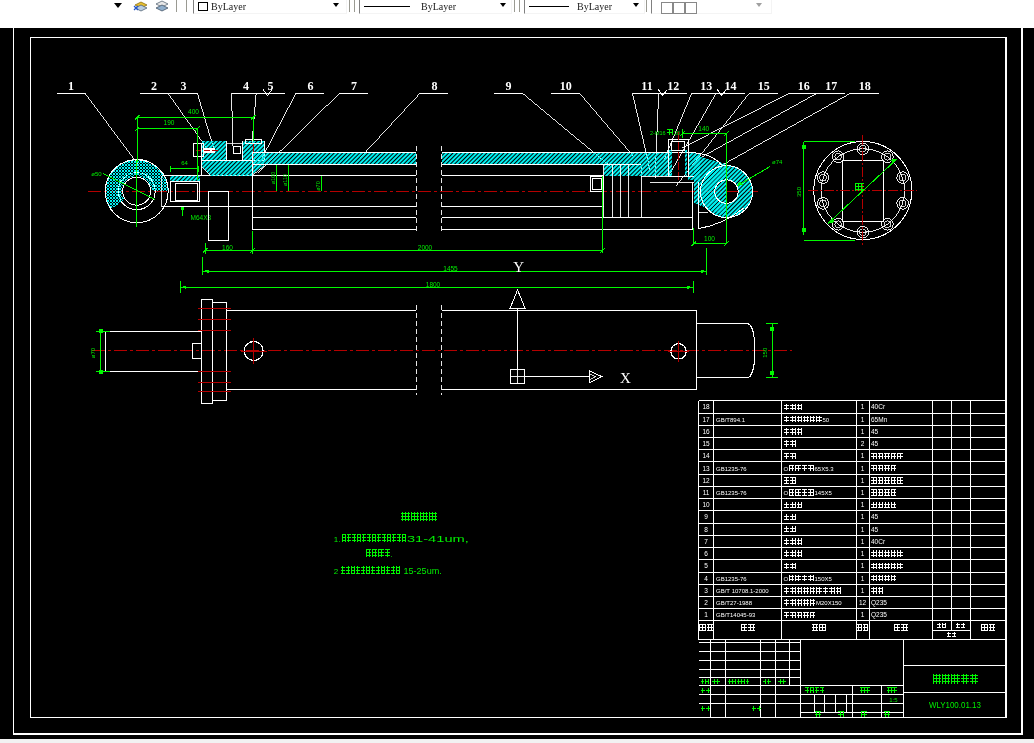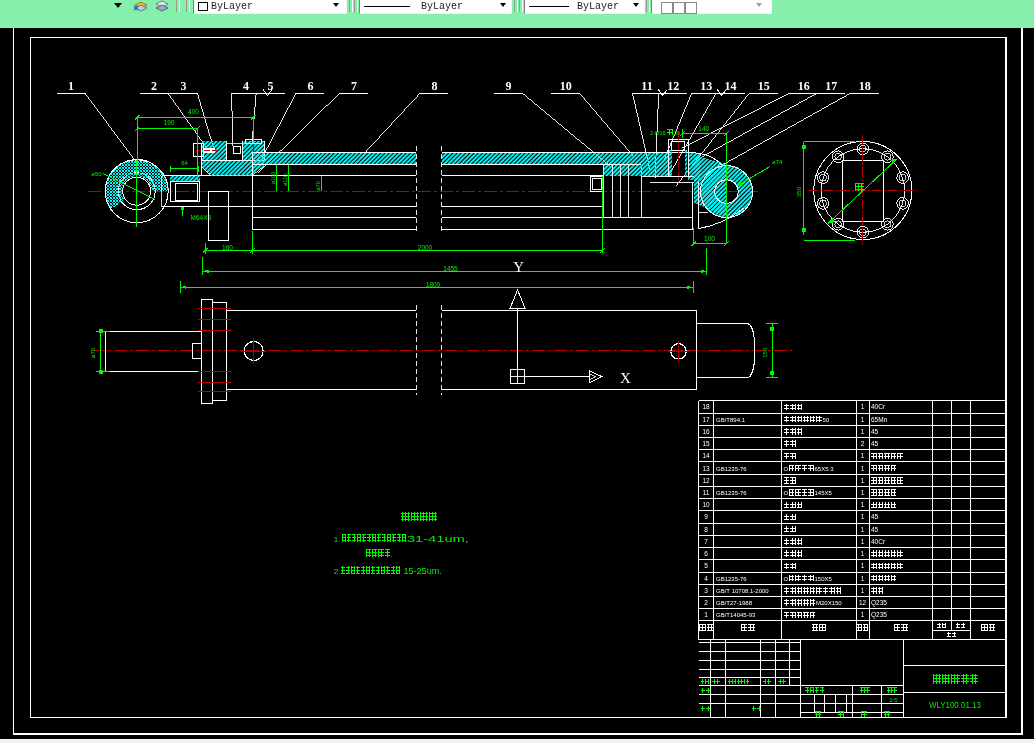--- a/index.html
+++ b/index.html
@@ -1,14 +1,14 @@
 <!DOCTYPE html>
 <html><head><meta charset="utf-8"><style>
 html,body{margin:0;padding:0;background:#000;width:1034px;height:743px;overflow:hidden}
-#tb{position:absolute;top:0;left:0;width:1034px;height:28px;background:#86efac;overflow:hidden;font-family:Liberation Mono, monospace}
+#tb{position:absolute;top:0;left:0;width:1034px;height:28px;background:#ffffff;overflow:hidden;font-family:Liberation Serif, serif}
 .sep{position:absolute;top:0;width:2px;height:12px;border-left:1px solid #9a9a92;border-right:1px solid #fff}
 .cmb{position:absolute;top:-7px;height:19px;background:#fff;border:1px solid #808080;border-bottom-color:#f4f4f4;border-right-color:#f4f4f4}
 .lbl{position:absolute;top:0px;font-size:10px;color:#1a1a1a}
 .arw{position:absolute;top:3px;width:0;height:0;border-left:3.5px solid transparent;border-right:3.5px solid transparent;border-top:4.5px solid #000}
 svg{position:absolute;top:0;left:0}
 </style></head>
 <body>
 <svg width="1034" height="743" viewBox="0 0 1034 743" shape-rendering="crispEdges">
 <defs>
 <pattern id="h45" width="3" height="3" patternUnits="userSpaceOnUse" patternTransform="rotate(45)">

